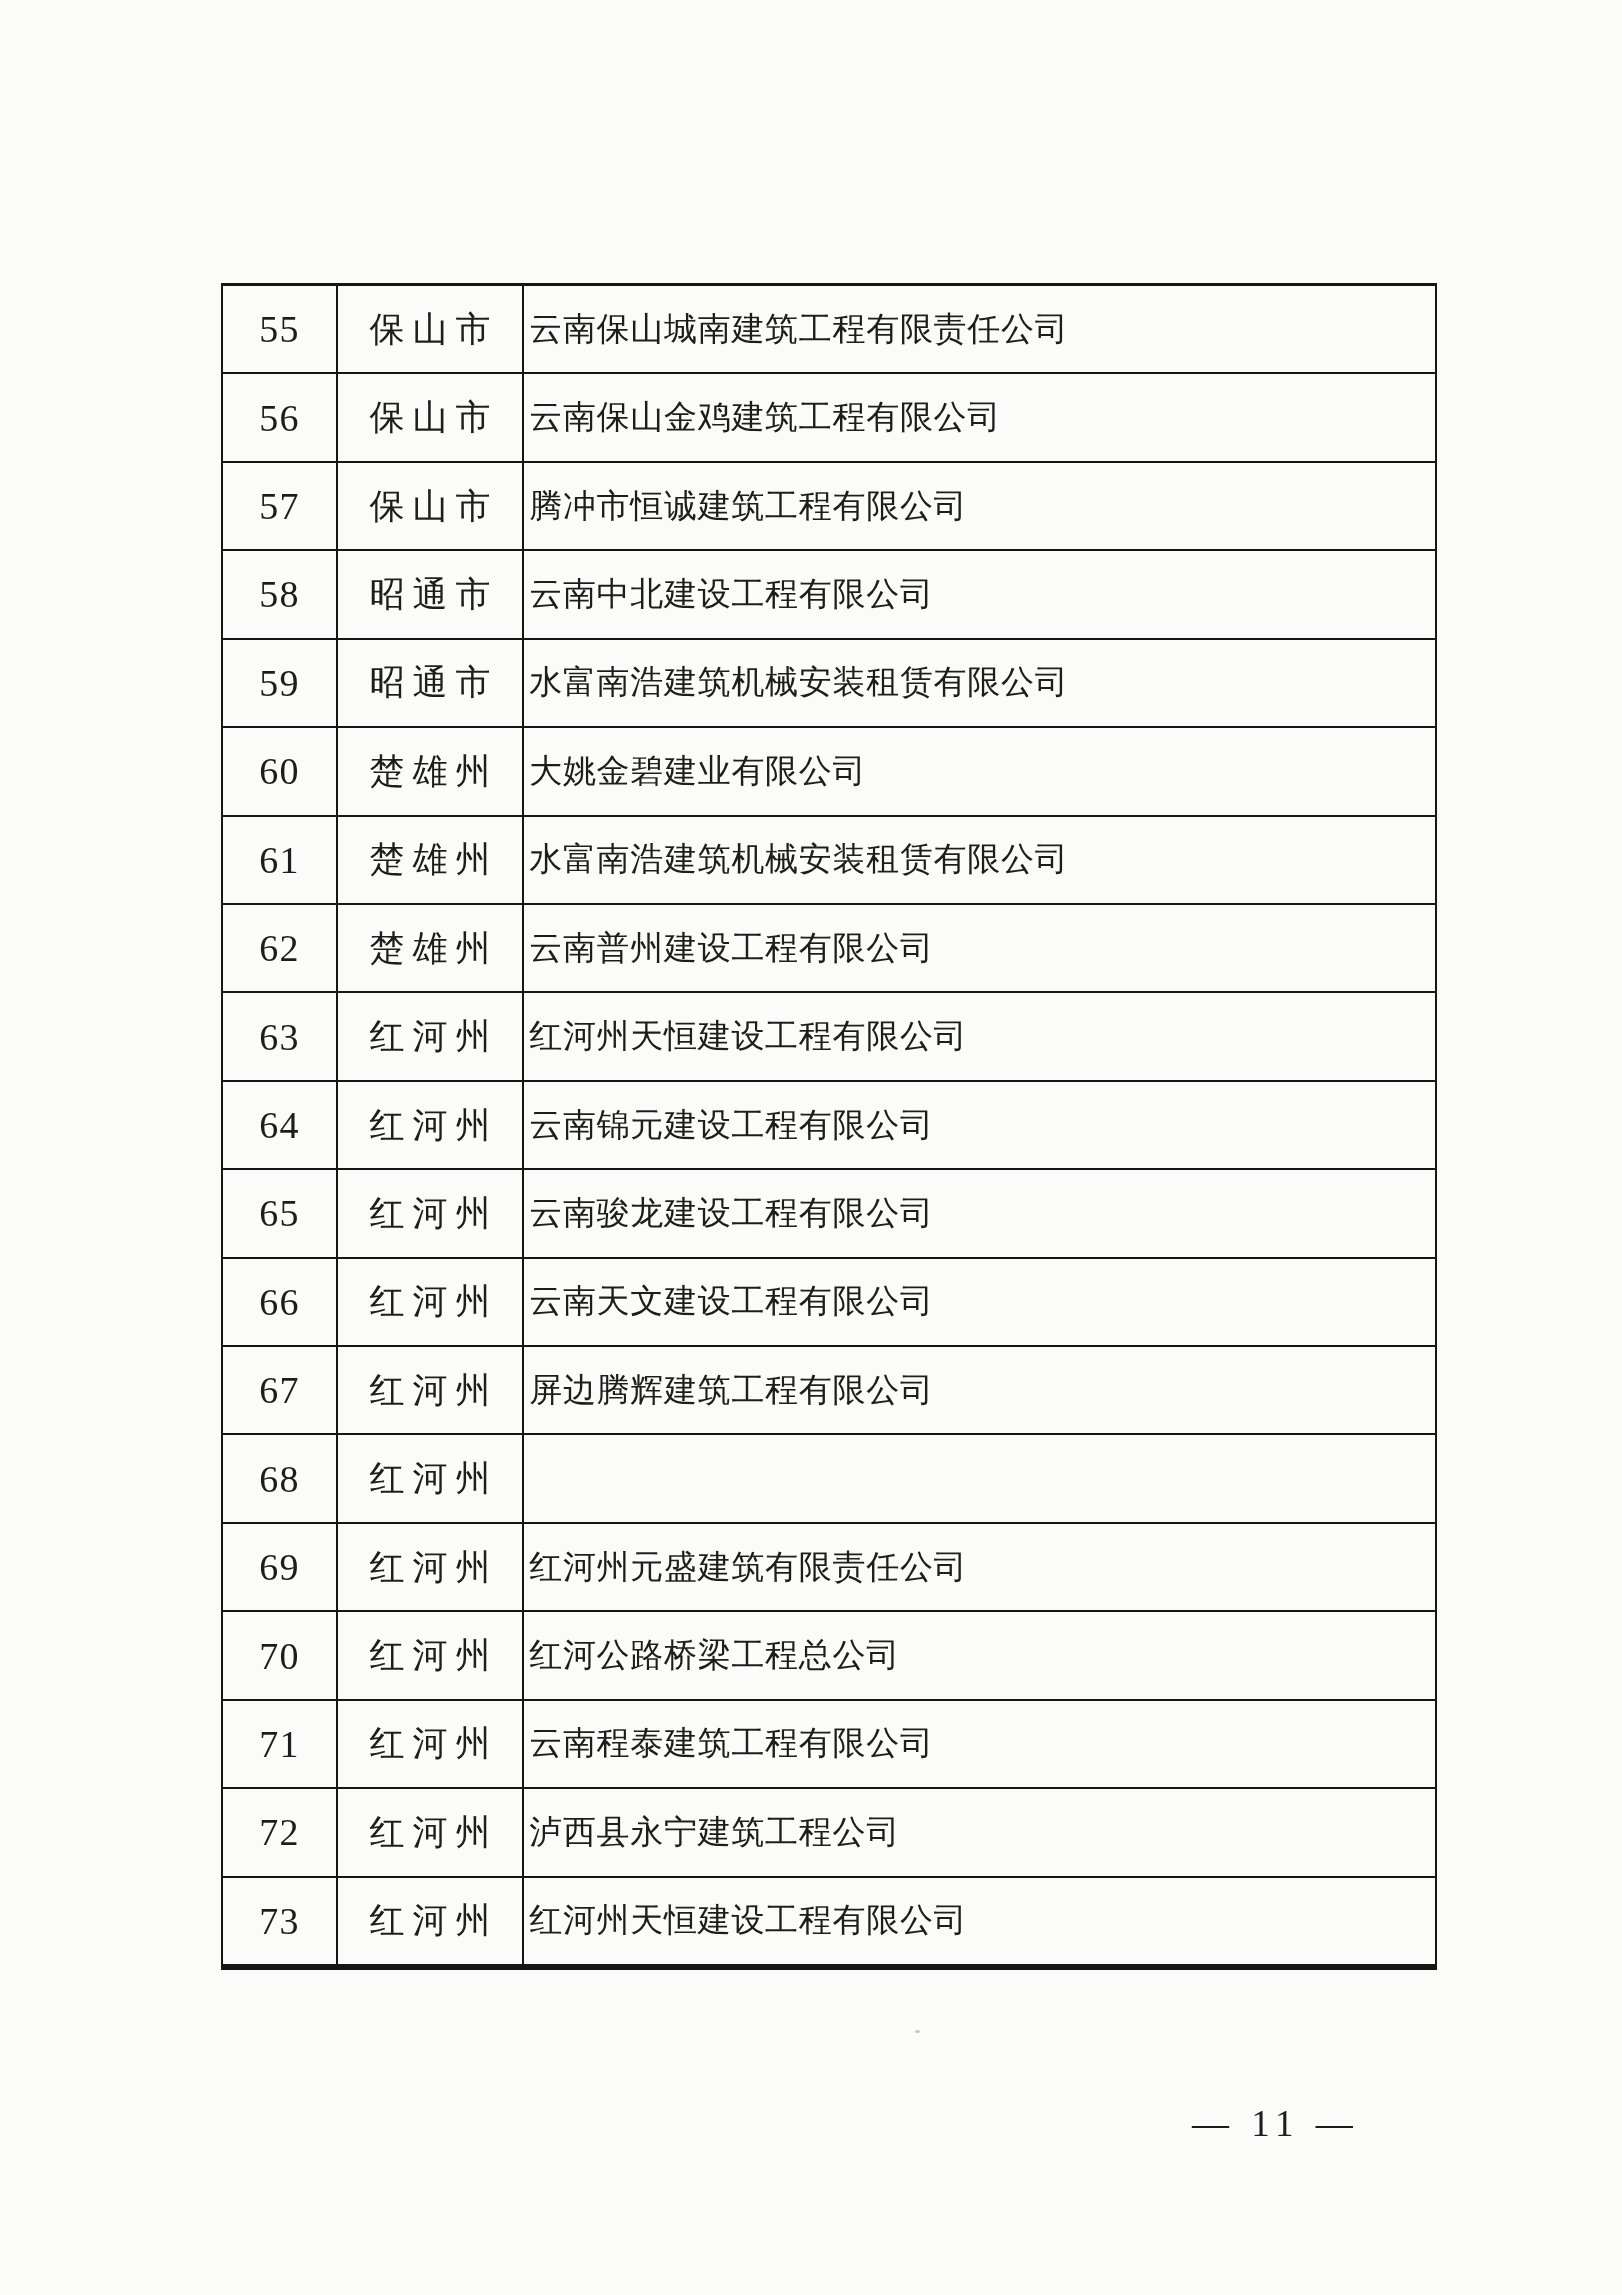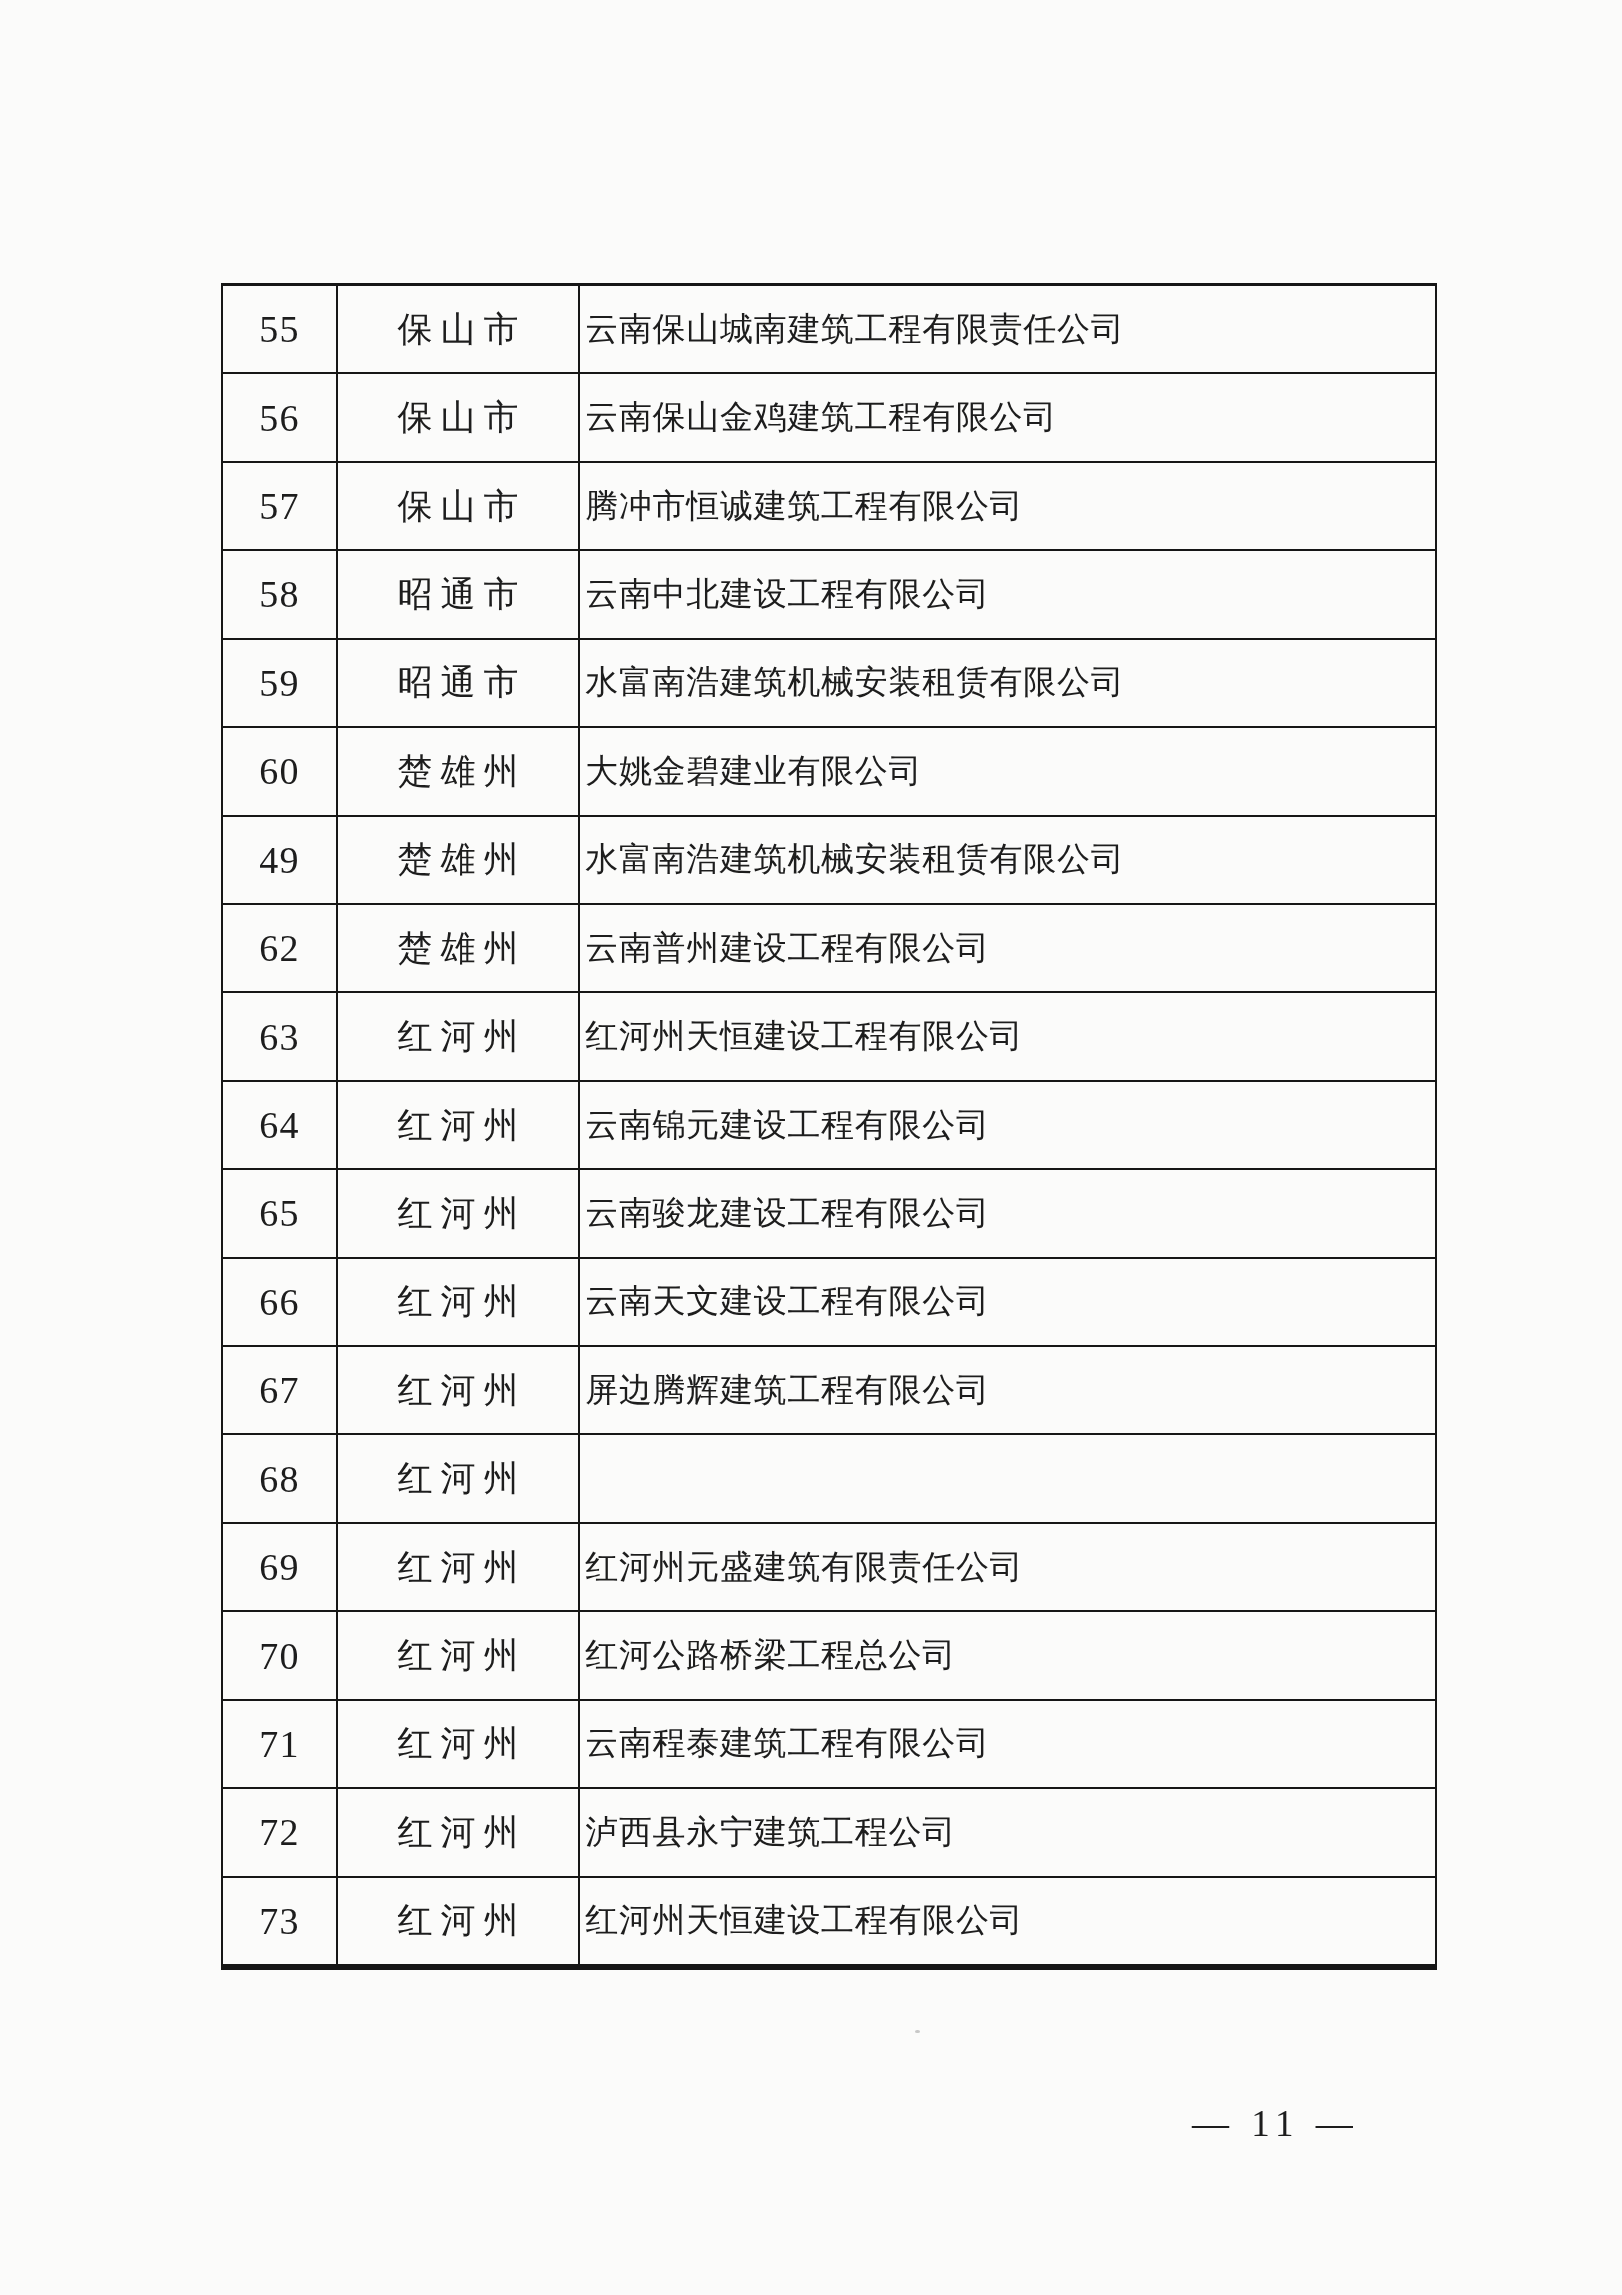--- a/index.html
+++ b/index.html
@@ -46,21 +46,21 @@
   }
   .cell-no {
     width: 115px;
     justify-content: center;
     border-right: 2px solid var(--line);
     font-size: 38px;
     letter-spacing: 1.3px;
     text-align: center;
   }
   .cell-region {
-    width: 242px;
+    width: 186px;
     justify-content: center;
     border-right: 2px solid var(--line);
     font-size: 35px;
     letter-spacing: 7.9px;
     padding-left: 7.9px; 
   }
   .cell-company {
     flex: 1;
     justify-content: flex-start;
     padding-left: 5.2px;
@@ -119,21 +119,21 @@
       <div class="cell cell-company">水富南浩建筑机械安装租赁有限公司</div>
     </div>
 
     <div class="t-row">
       <div class="cell cell-no">60</div>
       <div class="cell cell-region">楚雄州</div>
       <div class="cell cell-company">大姚金碧建业有限公司</div>
     </div>
 
     <div class="t-row">
-      <div class="cell cell-no">49</div>
+      <div class="cell cell-no">61</div>
       <div class="cell cell-region">楚雄州</div>
       <div class="cell cell-company">水富南浩建筑机械安装租赁有限公司</div>
     </div>
 
     <div class="t-row">
       <div class="cell cell-no">62</div>
       <div class="cell cell-region">楚雄州</div>
       <div class="cell cell-company">云南普州建设工程有限公司</div>
     </div>
 

